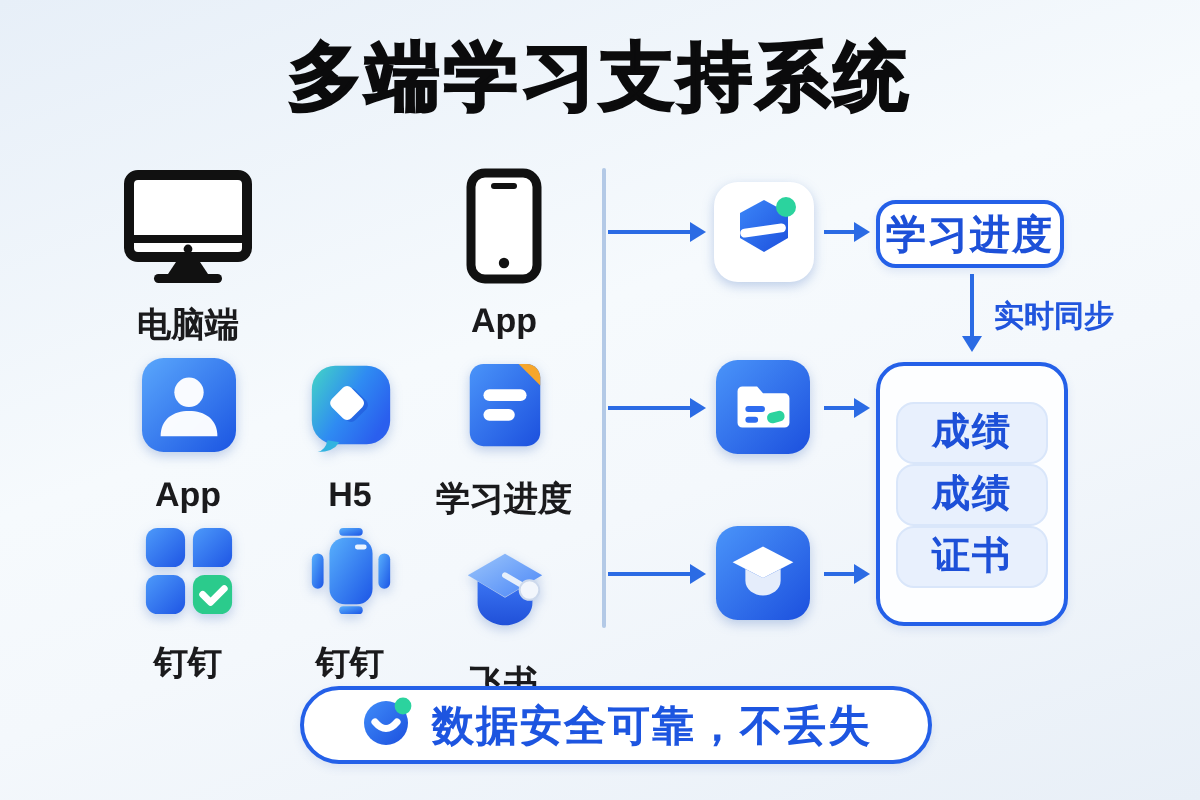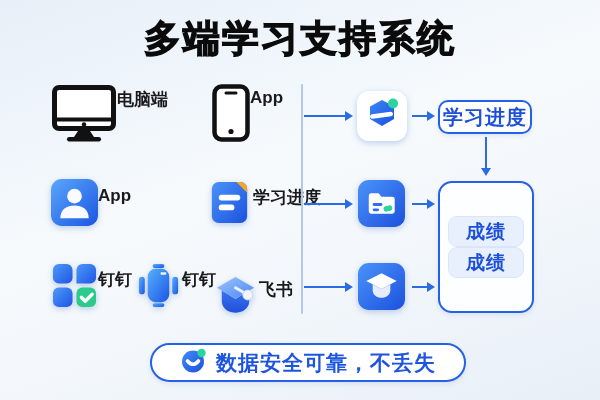--- a/index.html
+++ b/index.html
@@ -8,21 +8,21 @@
   .canvas {
     position:relative; width:600px; height:400px; overflow:hidden;
     background:linear-gradient(160deg,#e7eff8 0%,#f6fafd 42%,#f4f8fc 60%,#e8eff7 100%);
   }
   .title {
     position:absolute; top:14px; left:0; width:100%;
     text-align:center; font-size:37px; font-weight:900; color:#0b0b0c;
     letter-spacing:2px; -webkit-text-stroke:1.2px #0b0b0c;
   }
   
-  .cell { position:absolute; display:flex; flex-direction:row; }
+  .cell { position:absolute; display:flex; flex-direction:column; align-items:center; }
   .cell .lbl { font-size:17px; font-weight:600; color:#1a1a1c; white-space:nowrap; }
   .soft { filter:drop-shadow(0 2px 3px rgba(40,90,180,.28)); }
   .c1{left:51px;top:84px;width:86px}  .c2{left:135px;top:84px;width:80px}  .c3{left:212px;top:84px;width:80px}
   .c4{left:51px;top:179px;width:86px} .c5{left:135px;top:179px;width:80px} .c6{left:206px;top:179px;width:92px}
   .c7{left:51px;top:262px;width:86px} .c8{left:135px;top:262px;width:80px} .c9{left:212px;top:272px;width:80px}
   .m1{margin-top:4px} .m2{margin-top:7px} .m3{margin-top:6px}
   
   .divider { position:absolute; left:301px; top:84px; width:2px; height:230px; background:#b3c9e6; border-radius:2px; }
   .ah { position:absolute; height:2px; background:#2b6be4; }
   .ah::after { content:""; position:absolute; right:-7px; top:-4px;
@@ -109,20 +109,38 @@
             </linearGradient>
           </defs>
         <rect width="48" height="48" rx="11" fill="url(#g4)"></rect>
         <circle cx="24" cy="17.5" r="7.5" fill="#fff" opacity="0.97"></circle>
         <path d="M9.5,40 C9.5,31 16,27 24,27 C32,27 38.5,31 38.5,40 Z" fill="#fff" opacity="0.97"></path>
       </svg>
     </span>
     <span class="lbl m2">App</span>
   </div>
 
+  <div class="cell c5">
+    <span class="soft">
+      <svg width="47" height="47" viewBox="0 0 48 48">
+        <defs>
+            <linearGradient id="g5" x1="0" y1="0" x2="1" y2="0.6">
+          <stop offset="0" stop-color="#43d6c5"></stop>
+              <stop offset="0.55" stop-color="#2f8bf2"></stop>
+              <stop offset="1" stop-color="#2a5fee"></stop>
+            </linearGradient>
+          </defs>
+        <rect x="4" y="4" width="40" height="40" rx="12" fill="url(#g5)"></rect>
+        <path d="M12,42 q-1,5 -5,6 q8,0 11,-5 z" fill="#32b3e0"></path>
+        <rect x="17" y="17" width="14" height="14" rx="3" transform="rotate(45 24 24)" fill="#1c4fd6" opacity="0.5"></rect>
+        <rect x="15" y="16" width="14" height="14" rx="3" transform="rotate(45 22 23)" fill="#fff"></rect>
+      </svg>
+    </span>
+    <span class="lbl m2">H5</span>
+  </div>
 
   <div class="cell c6">
     <span class="soft">
       <svg width="47" height="47" viewBox="0 0 48 48">
         <defs>
             <linearGradient id="g6" x1="0" y1="0" x2="1" y2="1">
           <stop offset="0" stop-color="#4a94f9"></stop>
               <stop offset="1" stop-color="#1c50de"></stop>
             </linearGradient>
           </defs>
@@ -244,24 +262,26 @@
             <stop offset="1" stop-color="#1c50de"></stop>
           </linearGradient>
         </defs>
       <rect width="48" height="48" rx="11" fill="url(#gC)"></rect>
       <path d="M15,22 L24,26.5 L33,22 L33,28 C33,32.5 28.5,35.5 24,35.5 C19.5,35.5 15,32.5 15,28 Z" fill="#e5edfb"></path>
       <polygon points="24,10.5 39.5,18.5 24,26.5 8.5,18.5" fill="#fff"></polygon>
     </svg>
   </span>
 
   <div class="node-box">学习进度</div>
+  <div class="sync-label">实时同步</div>
 
   <div class="big-box">
     <div class="pill">成绩</div>
     <div class="pill">成绩</div>
+    <div class="pill">证书</div>
   </div>
 
   <div class="banner">
     <span>
       <svg width="27" height="27" viewBox="0 0 27 27">
         <defs>
             <linearGradient id="gM" x1="0" y1="0" x2="1" y2="1">
           <stop offset="0" stop-color="#3f8cf9"></stop>
               <stop offset="1" stop-color="#1c50de"></stop>
             </linearGradient>

